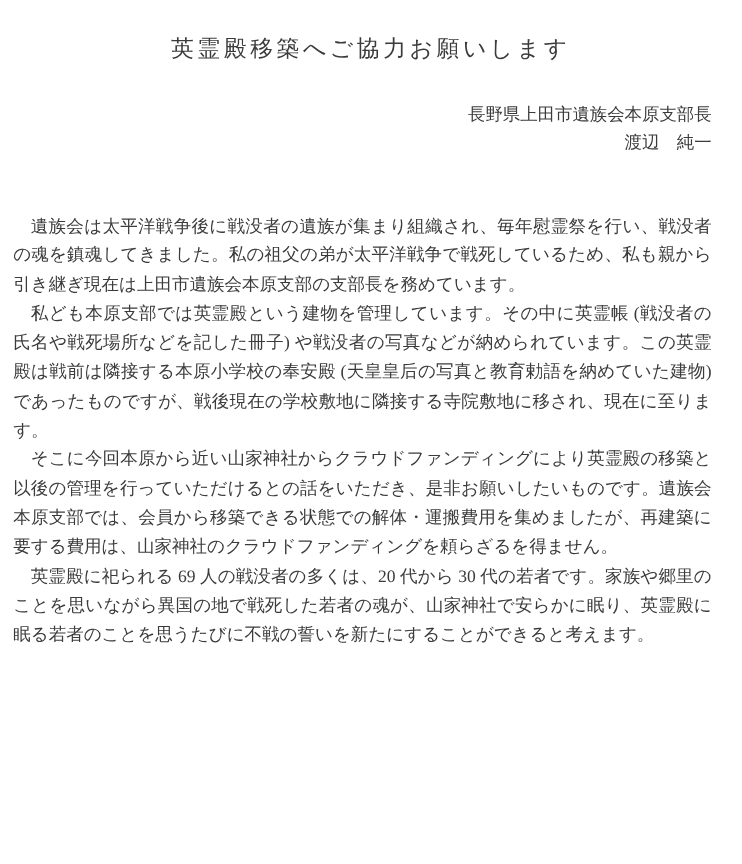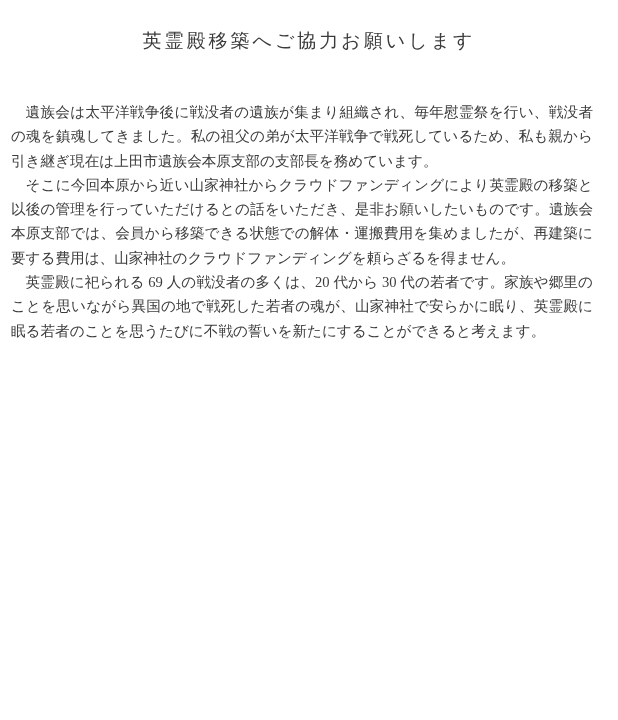--- a/index.html
+++ b/index.html
@@ -47,19 +47,24 @@
     margin: 0;
     text-indent: 1em;
   }
 </style>
 </head>
 <body>
 
 <div class="page">
   <h1 class="doc-title">英霊殿移築へご協力お願いします</h1>
 
+  <div class="byline">
+    <div>長野県上田市遺族会本原支部長</div>
+    <div>渡辺　純一</div>
+  </div>
 
   <div class="body-text">
     <p>遺族会は太平洋戦争後に戦没者の遺族が集まり組織され、毎年慰霊祭を行い、戦没者の魂を鎮魂してきました。私の祖父の弟が太平洋戦争で戦死しているため、私も親から引き継ぎ現在は上田市遺族会本原支部の支部長を務めています。</p>
+    <p>私ども本原支部では英霊殿という建物を管理しています。その中に英霊帳 (戦没者の氏名や戦死場所などを記した冊子) や戦没者の写真などが納められています。この英霊殿は戦前は隣接する本原小学校の奉安殿 (天皇皇后の写真と教育勅語を納めていた建物) であったものですが、戦後現在の学校敷地に隣接する寺院敷地に移され、現在に至ります。</p>
     <p>そこに今回本原から近い山家神社からクラウドファンディングにより英霊殿の移築と以後の管理を行っていただけるとの話をいただき、是非お願いしたいものです。遺族会本原支部では、会員から移築できる状態での解体・運搬費用を集めましたが、再建築に要する費用は、山家神社のクラウドファンディングを頼らざるを得ません。</p>
     <p>英霊殿に祀られる 69 人の戦没者の多くは、20 代から 30 代の若者です。家族や郷里のことを思いながら異国の地で戦死した若者の魂が、山家神社で安らかに眠り、英霊殿に眠る若者のことを思うたびに不戦の誓いを新たにすることができると考えます。</p>
   </div>
 </div>
 
 </body></html>

